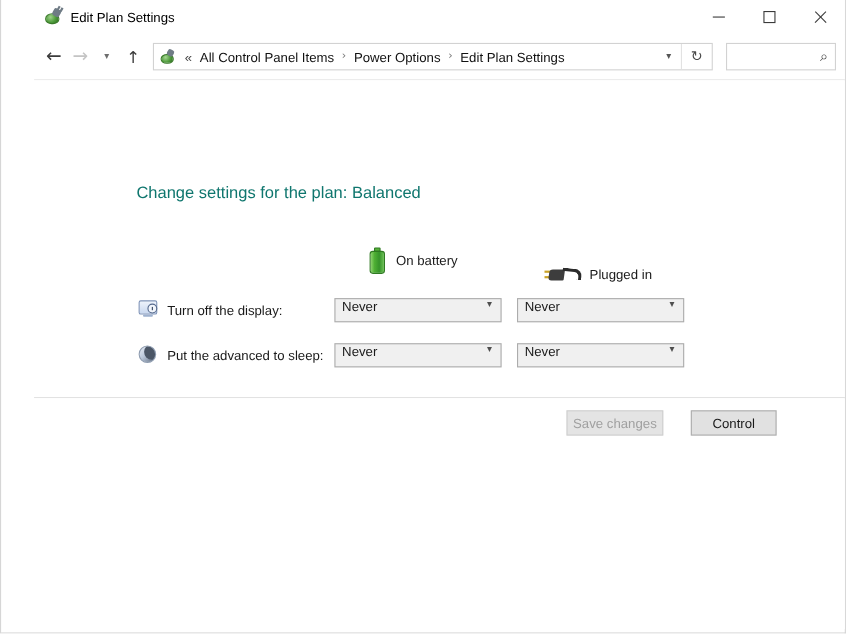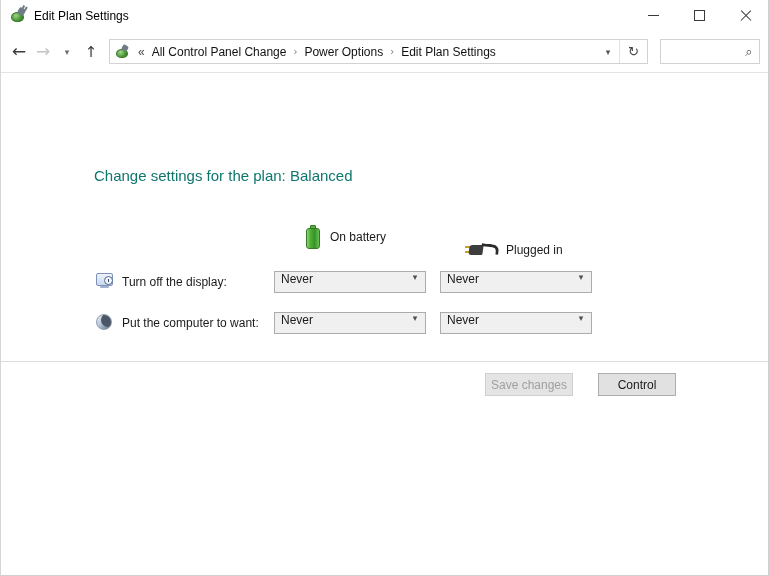--- a/index.html
+++ b/index.html
@@ -18,20 +18,21 @@
 
   .window {
     position: relative;
     width: 769px;
     height: 576px;
     background: #ffffff;
     box-sizing: border-box;
     border-left: 1px solid #d6d6d6;
     border-right: 1px solid #cfcfcf;
     border-bottom: 1px solid #cfcfcf;
+    padding-left: 30px;
   }
 
   
   .titlebar {
     position: relative;
     height: 31px;
     background: #ffffff;
     display: flex;
     align-items: center;
   }
@@ -617,21 +618,21 @@
       <span class="nav-up">↑</span>
     </div>
 
     <div class="addressbar">
       <div class="addr-icon">
         <div class="ai-base"></div>
         <div class="ai-plug"></div>
       </div>
       <div class="crumbs">
         <span class="crumb-dbl">«</span>
-        <span class="crumb">All Control Panel Change</span>
+        <span class="crumb">All Control Panel Items</span>
         <span class="crumb-sep">›</span>
         <span class="crumb">Power Options</span>
         <span class="crumb-sep">›</span>
         <span class="crumb">Edit Plan Settings</span>
       </div>
       <div class="addr-drop">
         <span>▾</span>
       </div>
       <div class="addr-refresh">
         <span>↻</span>
@@ -684,21 +685,21 @@
       <div class="combo combo-plug">
         <span class="combo-value">Never</span>
         <span class="combo-arrow">▾</span>
       </div>
     </div>
 
     <div class="setting-row row-sleep">
       <div class="row-icon">
         <div class="moon-icon"></div>
       </div>
-      <div class="row-label">Put the computer to want:</div>
+      <div class="row-label">Put the advanced to sleep:</div>
       <div class="combo combo-battery">
         <span class="combo-value">Never</span>
         <span class="combo-arrow">▾</span>
       </div>
       <div class="combo combo-plug">
         <span class="combo-value">Never</span>
         <span class="combo-arrow">▾</span>
       </div>
     </div>
 

